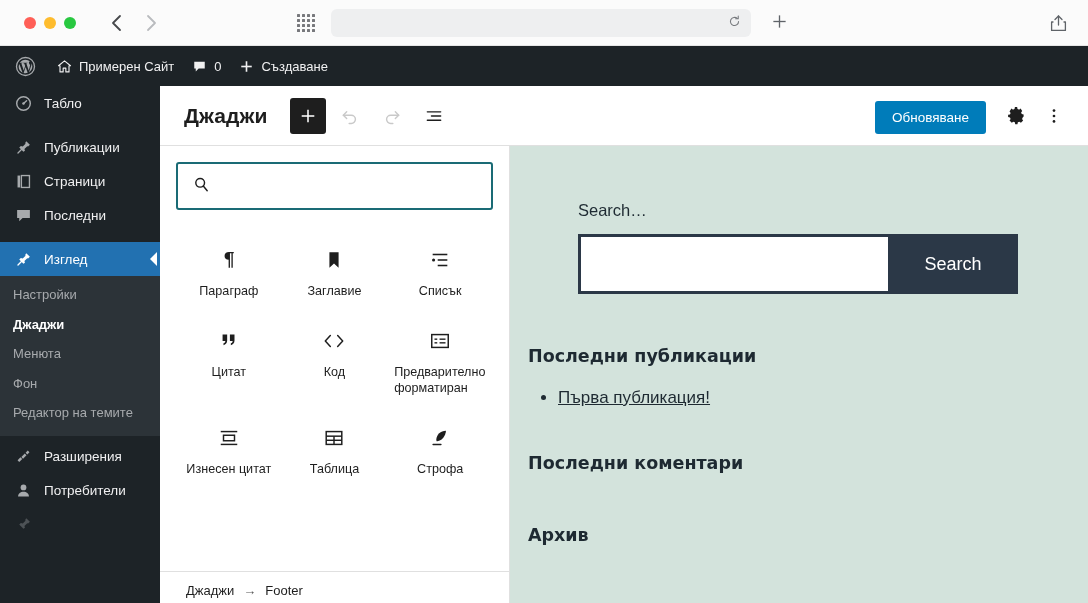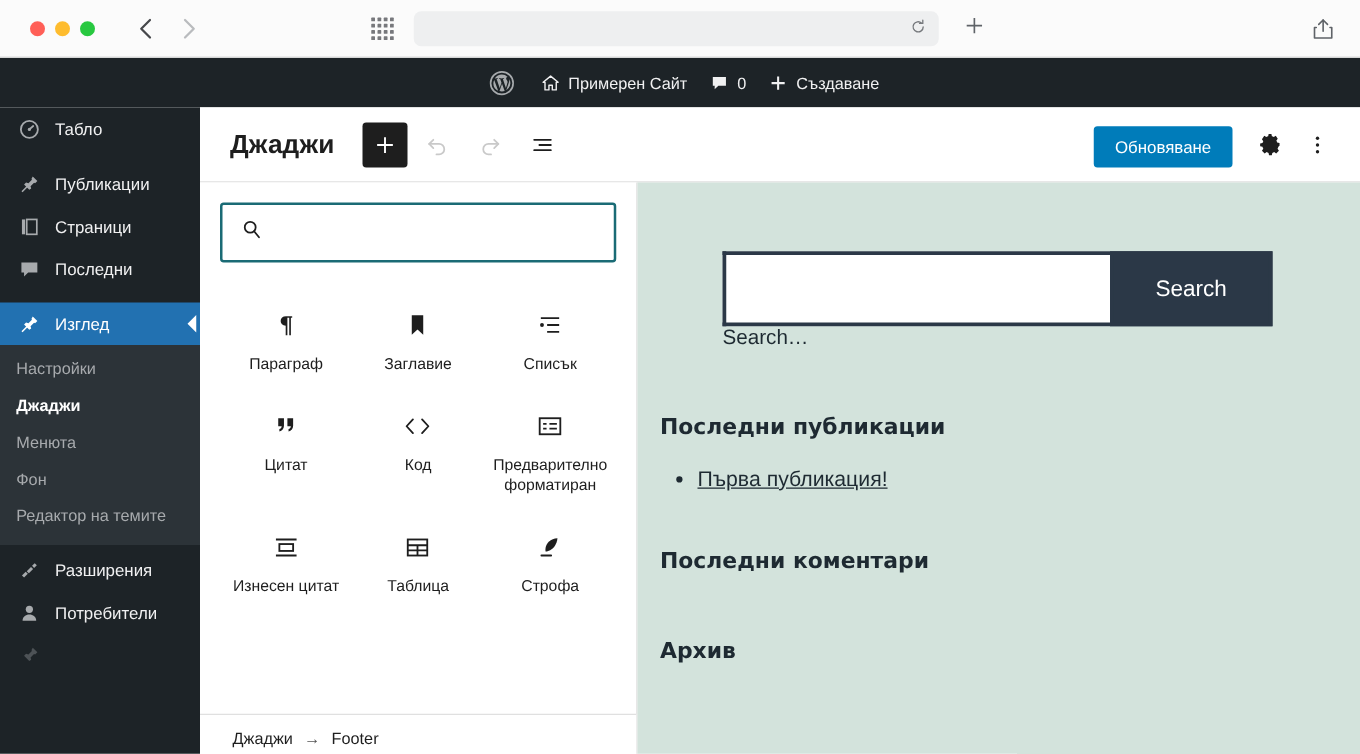--- a/index.html
+++ b/index.html
@@ -42,21 +42,21 @@
     font-size: 12px; color: #6f7276;
   }
   #new-tab-button { margin-left: 20px; font-size: 21px; color: #5f6368; line-height: 1;
     font-weight: 300; }
   #share-button { position: absolute; right: 20px; top: 12px; }
 
   
   #wp-adminbar {
     height: 40px; background: #1d2327; color: #f0f0f1;
     display: flex; align-items: center; font-size: 13px;
-    padding-left: 8px; gap: 0; justify-content: center;
+    padding-left: 8px; gap: 0;
   }
   .ab-item { display: flex; align-items: center; gap: 7px; padding: 0 9px; height: 40px;
     color: #f0f0f1; }
   .ab-item svg { display: block; }
   #wp-logo-item { padding-left: 7px; padding-right: 12px; }
 
   
   #body-row { display: flex; height: 523px; }
 
   
@@ -131,21 +131,21 @@
     display: grid; grid-template-columns: repeat(3, 1fr);
     padding: 8px 16px 0 16px; row-gap: 6px;
     flex: 1; overflow: hidden; align-content: start;
   }
   .block-item {
     display: flex; flex-direction: column; align-items: center;
     padding: 14px 4px 10px 4px; gap: 12px;
   }
   .block-ico { height: 24px; display: flex; align-items: center; justify-content: center;
     color: #1e1e1e; }
-  .block-label { font-size: 12.6px; color: #1e1e1e; text-align: center; line-height: 1.23;
+  .block-label { font-size: 12.6px; color: #1e1e1e; line-height: 1.23;
     max-width: 92px; }
 
   #breadcrumb-bar {
     height: 38px; border-top: 1px solid #e0e0e0; display: flex; align-items: center;
     padding-left: 26px; gap: 9px; font-size: 13px; color: #1e1e1e; background: #fff;
   }
   #breadcrumb-bar .crumb-arrow { color: #555; font-size: 13px; }
 
   
   #preview-canvas {
@@ -533,25 +533,25 @@
         </div>
 
         <div id="breadcrumb-bar">
           <span>Джаджи</span>
           <span class="crumb-arrow">→</span>
           <span>Footer</span>
         </div>
       </div>
 
       <div id="preview-canvas">
+        <div id="preview-search-label">Search…</div>
         <div id="preview-search-row">
           <div id="preview-search-field"></div>
           <div id="preview-search-button">Search</div>
         </div>
-        <div id="preview-search-label">Search…</div>
 
         <div class="preview-heading" id="recent-posts-heading">Последни публикации</div>
         <ul id="recent-posts-list">
           <li>
             <a href="#">Първа публикация!</a>
           </li>
         </ul>
 
         <div class="preview-heading" id="recent-comments-heading">Последни коментари</div>
         <div class="preview-heading" id="archives-heading">Архив</div>

